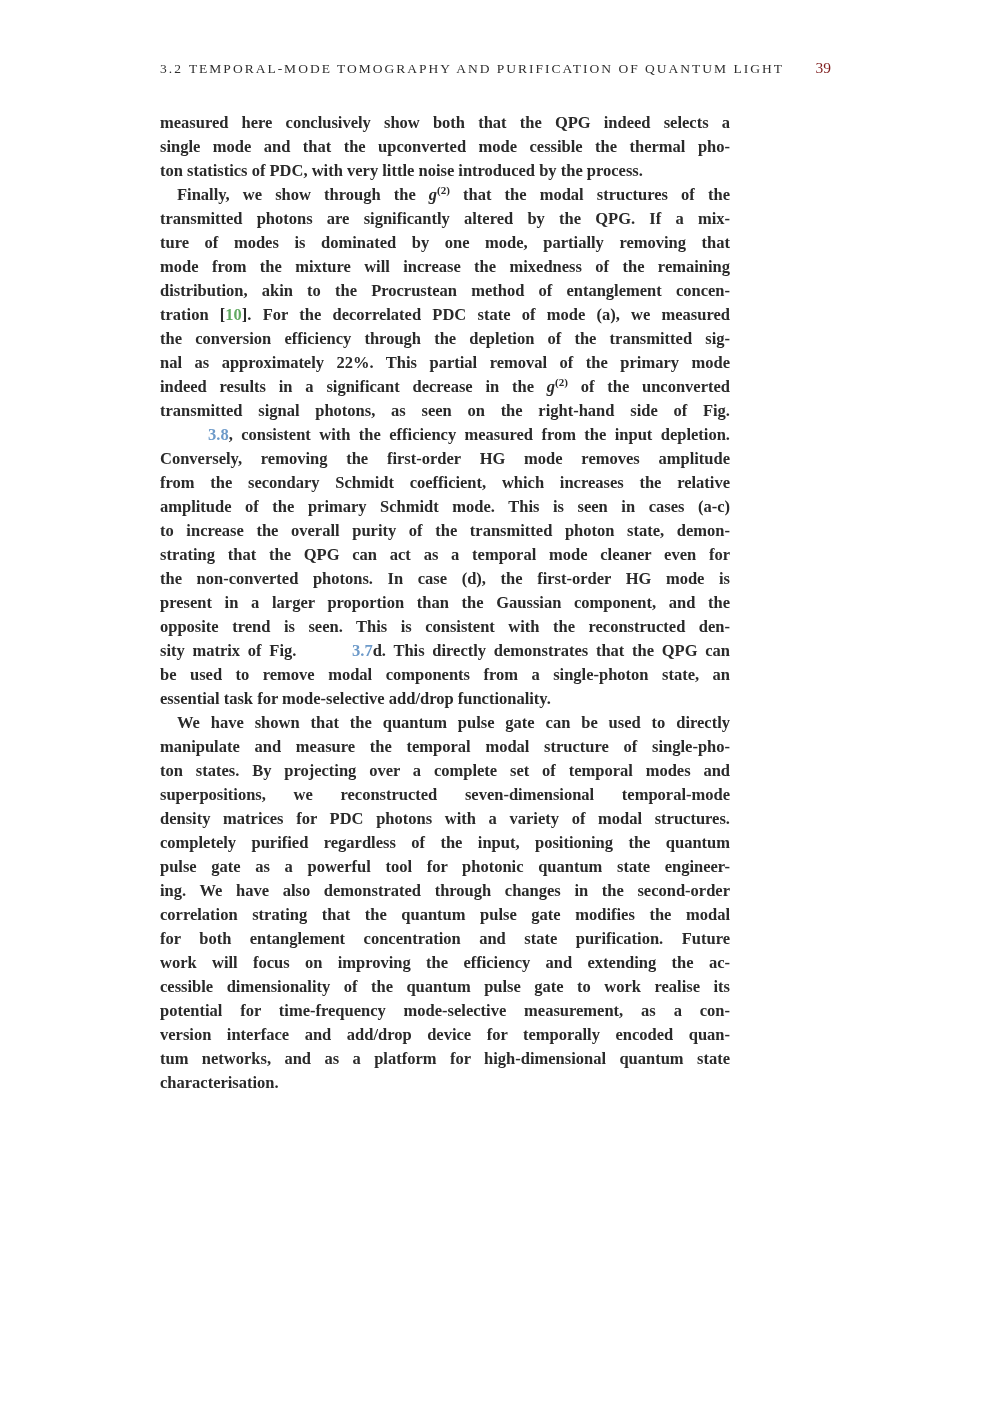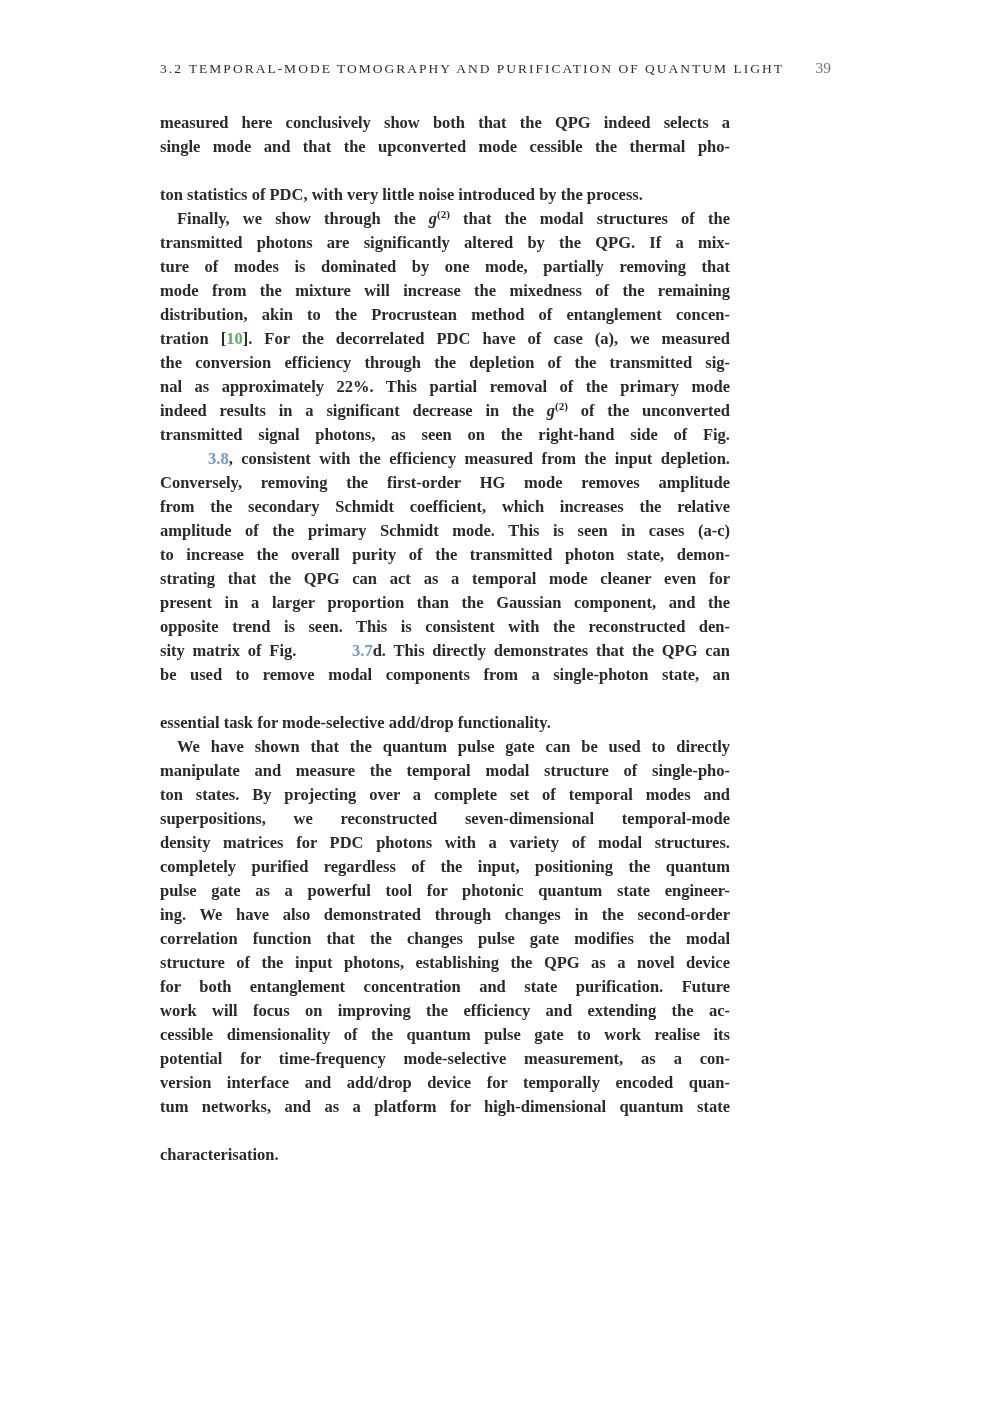--- a/index.html
+++ b/index.html
@@ -28,21 +28,21 @@
   }
   .head-text {
     font-size: 13.5px;
     letter-spacing: 2px;
     color: #2e2e2e;
     white-space: nowrap;
   }
   .head-text .sec-num { margin-right: 6px; }
   .page-num {
     font-size: 15.5px;
-    color: #737373;
+    color: #7f1d1d;
   }
   .text-block {
     position: absolute;
     left: 160px;
     top: 111px;
     width: 570px;
     font-size: 16.5px;
     line-height: 24px;
     color: var(--text-color);
     font-weight: bold;
@@ -51,21 +51,20 @@
   .line {
     height: 24px;
     text-align: justify;
     text-align-last: justify;
     white-space: normal;
     overflow: visible;
   }
   .line.last {
     text-align: left;
     text-align-last: left;
-    margin-top: 24px;
   }
   .line.indent { text-indent: 17px; }
   .mathit { font-style: italic; }
   .sup {
     font-size: 11px;
     vertical-align: super;
     line-height: 0;
   }
   .cite { color: var(--cite-color); }
   .figref { color: var(--figref-color); margin-left: 48px; }
@@ -85,48 +84,48 @@
         <div class="line"><span>measured here conclusively show both that the QPG indeed selects a</span></div>
         <div class="line"><span>single mode and that the upconverted mode cessible the thermal pho-</span></div>
         <div class="line last"><span>ton statistics of PDC, with very little noise introduced by the process.</span></div>
       </div>
       <div class="para">
         <div class="line indent"><span>Finally, we show through the </span><span class="mathit">g</span><span class="sup">(2)</span><span> that the modal structures of the</span></div>
         <div class="line"><span>transmitted photons are significantly altered by the QPG. If a mix-</span></div>
         <div class="line"><span>ture of modes is dominated by one mode, partially removing that</span></div>
         <div class="line"><span>mode from the mixture will increase the mixedness of the remaining</span></div>
         <div class="line"><span>distribution, akin to the Procrustean method of entanglement concen-</span></div>
-        <div class="line"><span>tration [</span><span class="cite">10</span><span>]. For the decorrelated PDC have of case (a), we measured</span></div>
+        <div class="line"><span>tration [</span><span class="cite">10</span><span>]. For the decorrelated PDC state of mode (a), we measured</span></div>
         <div class="line"><span>the conversion efficiency through the depletion of the transmitted sig-</span></div>
         <div class="line"><span>nal as approximately 22%. This partial removal of the primary mode</span></div>
         <div class="line"><span>indeed results in a significant decrease in the </span><span class="mathit">g</span><span class="sup">(2)</span><span> of the unconverted</span></div>
         <div class="line"><span>transmitted signal photons, as seen on the right-hand side of Fig.</span></div>
         <div class="line"><span class="figref">3.8</span><span>, consistent with the efficiency measured from the input depletion.</span></div>
         <div class="line"><span>Conversely, removing the first-order HG mode removes amplitude</span></div>
         <div class="line"><span>from the secondary Schmidt coefficient, which increases the relative</span></div>
         <div class="line"><span>amplitude of the primary Schmidt mode. This is seen in cases (a-c)</span></div>
         <div class="line"><span>to increase the overall purity of the transmitted photon state, demon-</span></div>
         <div class="line"><span>strating that the QPG can act as a temporal mode cleaner even for</span></div>
+        <div class="line"><span>the non-converted photons. In case (d), the first-order HG mode is</span></div>
         <div class="line"><span>present in a larger proportion than the Gaussian component, and the</span></div>
         <div class="line"><span>opposite trend is seen. This is consistent with the reconstructed den-</span></div>
         <div class="line"><span>sity matrix of Fig. </span><span class="figref">3.7</span><span>d. This directly demonstrates that the QPG can</span></div>
         <div class="line"><span>be used to remove modal components from a single-photon state, an</span></div>
         <div class="line last"><span>essential task for mode-selective add/drop functionality.</span></div>
       </div>
       <div class="para">
         <div class="line indent"><span>We have shown that the quantum pulse gate can be used to directly</span></div>
         <div class="line"><span>manipulate and measure the temporal modal structure of single-pho-</span></div>
         <div class="line"><span>ton states. By projecting over a complete set of temporal modes and</span></div>
         <div class="line"><span>superpositions, we reconstructed seven-dimensional temporal-mode</span></div>
         <div class="line"><span>density matrices for PDC photons with a variety of modal structures.</span></div>
         <div class="line"><span>completely purified regardless of the input, positioning the quantum</span></div>
         <div class="line"><span>pulse gate as a powerful tool for photonic quantum state engineer-</span></div>
         <div class="line"><span>ing. We have also demonstrated through changes in the second-order</span></div>
-        <div class="line"><span>correlation function that the changes pulse gate modifies the modal</span></div>
-        <div class="line"><span>structure of the input photons, establishing the QPG as a novel device</span></div>
+        <div class="line"><span>correlation strating that the quantum pulse gate modifies the modal</span></div>
         <div class="line"><span>for both entanglement concentration and state purification. Future</span></div>
         <div class="line"><span>work will focus on improving the efficiency and extending the ac-</span></div>
         <div class="line"><span>cessible dimensionality of the quantum pulse gate to work realise its</span></div>
         <div class="line"><span>potential for time-frequency mode-selective measurement, as a con-</span></div>
         <div class="line"><span>version interface and add/drop device for temporally encoded quan-</span></div>
         <div class="line"><span>tum networks, and as a platform for high-dimensional quantum state</span></div>
         <div class="line last"><span>characterisation.</span></div>
       </div>
     </div>
 </div>

